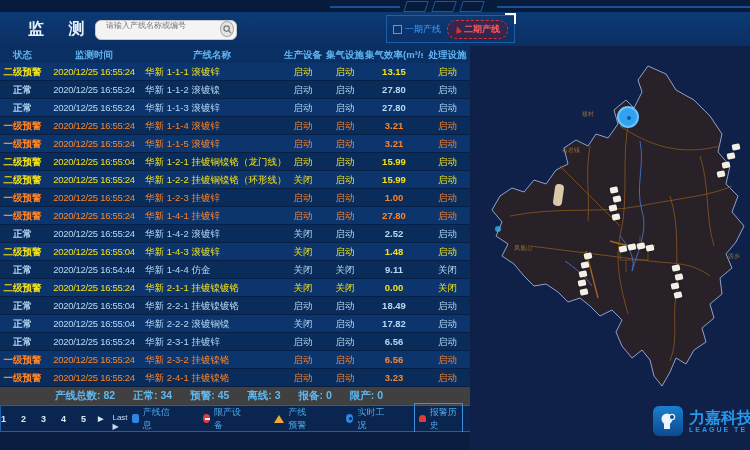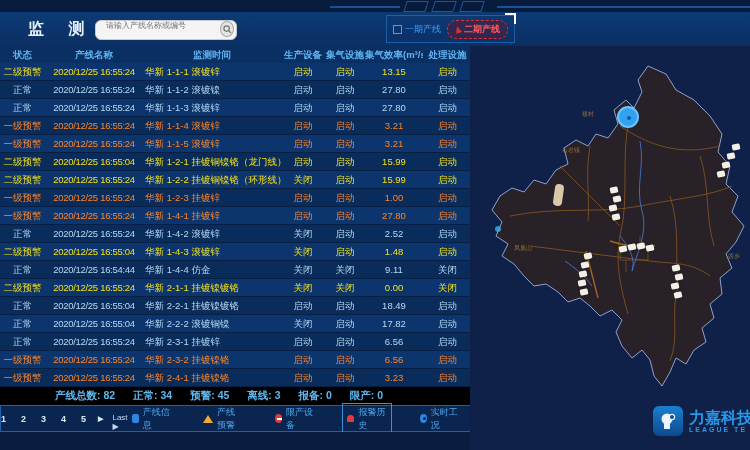--- a/index.html
+++ b/index.html
@@ -1,17 +1,17 @@
 <!DOCTYPE html>
 <html><head>
 <meta charset="utf-8">
 <style>
   html,body{margin:0;padding:0;background:#04112a;}
   .app{position:relative;width:750px;height:450px;overflow:hidden;
-       background:#000000;font-family:"Liberation Sans",sans-serif;
+       background:#404040;font-family:"Liberation Sans",sans-serif;
        -webkit-font-smoothing:antialiased;}
   
   .top-strip{position:absolute;left:0;top:0;width:750px;height:12px;background:#071c3d;}
   .top-line{position:absolute;top:6px;height:2px;background:#1b4f96;}
   .deco-tabs{position:absolute;left:405px;top:1px;display:flex;gap:6px;}
   .deco-tab{width:20px;height:9px;border:1px solid #2a6fc0;transform:skewX(-18deg);opacity:.7;}
   
   .header{position:absolute;left:0;top:12px;width:750px;height:34px;
           background:linear-gradient(#0d3a75,#0b2f63);border-bottom:1px solid #2f7fd4;}
   .title{position:absolute;left:28px;top:7px;font-size:16px;font-weight:bold;
@@ -39,21 +39,21 @@
          border-bottom:1px solid #0f3e7e;}
   .th{font-size:9.5px;font-weight:bold;color:#5fb4f0;line-height:17px;text-align:center;
       overflow:hidden;white-space:nowrap;}
   .tbody{position:absolute;left:0;top:63px;width:472px;}
   .tr{height:18px;box-sizing:border-box;border-bottom:1px solid #081f45;cursor:pointer;}
   .tr:nth-child(odd){background:#0d356d;}
   .tr:nth-child(even){background:#0a2c5b;}
   .td{font-size:9.5px;line-height:17px;text-align:center;overflow:hidden;white-space:nowrap;}
   .td.name{text-align:left;padding-left:2px;}
   .td.time{letter-spacing:-.3px;}
-  .td.status,.td.eff{font-weight:normal;}
+  .td.status,.td.eff{font-weight:bold;}
   .lv-normal{color:#b7d9f2;}
   .lv-warn1{color:#ff8426;}
   .lv-warn2{color:#f3e018;}
   
   .summary{position:absolute;left:0;top:387px;width:472px;height:18px;display:flex;
            align-items:center;padding-left:55px;gap:18px;color:#5fb8f0;font-size:10.5px;
            font-weight:bold;box-sizing:border-box;}
   
   .bottombar{position:absolute;left:0;top:405px;width:472px;height:27px;background:#0a2650;
            border:1px solid #1d5fa8;box-sizing:border-box;display:flex;align-items:center;}
@@ -131,22 +131,22 @@
       <div class="phase2">
         <span class="flame"></span>
         <span>二期产线</span>
         <span class="corner"></span>
       </div>
     </div>
   </div>
 
   <div class="thead grid">
     <div class="th">状态</div>
+    <div class="th">监测时间</div>
     <div class="th">产线名称</div>
-    <div class="th">监测时间</div>
     <div class="th">生产设备</div>
     <div class="th">集气设施</div>
     <div class="th">集气效率(m³/s)</div>
     <div class="th">处理设施</div>
   </div>
 
   <div class="tbody" id="tbody">
     <div class="tr grid lv-warn2">
       <span class="td status">二级预警</span>
       <span class="td time">2020/12/25 16:55:24</span>
@@ -364,37 +364,37 @@
         <span class="pg-next">▶</span>
         <span class="pg-last">Last ▶</span>
       </div>
     <div class="legend" id="legend">
     <div class="lg-item">
       <span class="ic ic-info"></span>
       <span>产线信息</span>
     </div>
 
     <div class="lg-item">
+      <span class="ic ic-ban"></span>
+      <span>限产设备</span>
+    </div>
+
+    <div class="lg-item">
       <span class="ic ic-warn"></span>
       <span>产线预警</span>
     </div>
 
     <div class="lg-item">
-      <span class="ic ic-ban"></span>
-      <span>限产设备</span>
+      <span class="ic ic-live"></span>
+      <span>实时工况</span>
     </div>
 
     <div class="lg-item active">
       <span class="ic ic-bell"></span>
       <span>报警历史</span>
-    </div>
-
-    <div class="lg-item">
-      <span class="ic ic-live"></span>
-      <span>实时工况</span>
     </div>
   </div>
   </div>
 
   <div class="below-strip"></div>
 
   <div class="map-panel">
     <svg class="map-canvas" width="280" height="350" viewBox="0 0 280 350">
       <path d="M178,20 L196,28 L206,44 L224,54 L240,70 L252,88 L248,106 L260,120 L256,138 L268,150 L262,166 L274,180 L266,196 L256,208 L262,222 L250,232 L252,248 L240,258 L244,272 L232,282 L236,296 L224,304 L216,318 L206,312 L200,326 L192,340 L184,330 L180,314 L172,304 L162,312 L152,300 L146,286 L152,274 L142,264 L130,270 L120,260 L110,252 L98,256 L88,246 L76,238 L64,240 L54,230 L44,218 L32,210 L38,198 L26,190 L32,176 L22,164 L30,150 L42,142 L54,146 L64,134 L76,138 L86,124 L98,118 L94,102 L106,94 L118,100 L126,88 L138,92 L148,78 L144,64 L156,54 L164,62 L172,46 L168,34 Z" fill="#2a2127" stroke="#93a9d9" stroke-width="1" opacity="0.95"></path>
 

